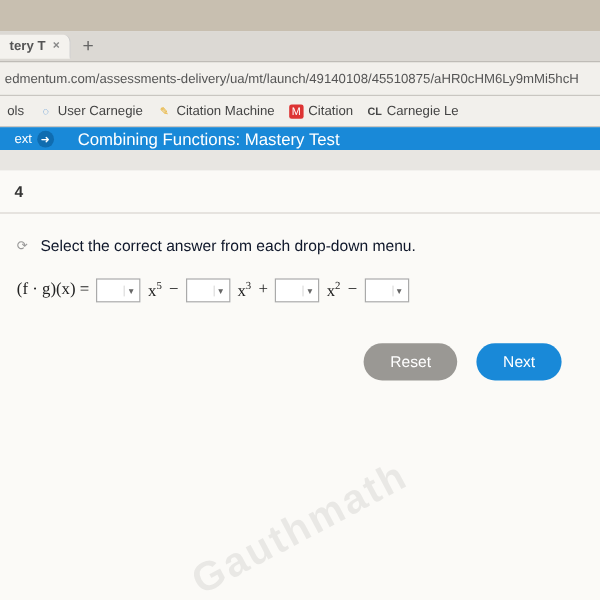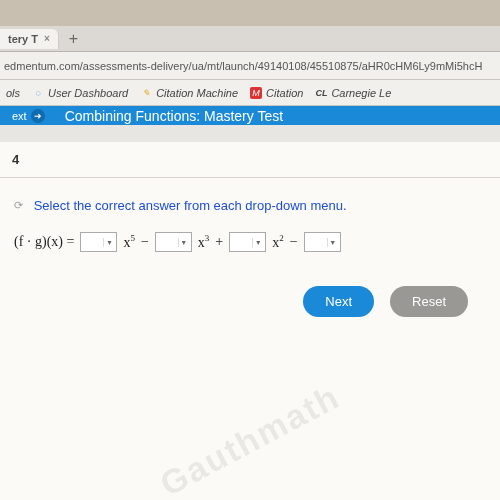--- a/index.html
+++ b/index.html
@@ -68,21 +68,21 @@
     border-bottom: 1px solid #c9c6c1;
     display: flex;
     align-items: center;
     gap: 12px;
     padding: 0 6px;
     font-size: 11px;
     color: #444;
     overflow: hidden;
     white-space: nowrap;
   }
-  .bk-item { display: flex; align-items: center; gap: 4px; cursor: pointer; font-style: italic; }
+  .bk-item { display: flex; align-items: center; gap: 4px; cursor: pointer; }
   .bk-icon {
     width: 12px; height: 12px;
     display: inline-flex;
     align-items: center; justify-content: center;
     font-size: 9px;
   }
   .bk-red { background: #d33; color: #fff; border-radius: 2px; }
   .bk-blue { color: #2a7cd0; }
   .bk-dark { background: #333; color: #fff; border-radius: 2px; font-size: 7px; }
   .blue-bar {
@@ -137,21 +137,21 @@
     padding: 18px 14px 14px 14px;
   }
   .refresh-icon {
     font-size: 11px;
     color: #999;
     margin-right: 6px;
     vertical-align: middle;
   }
   .instruction {
     font-size: 13px;
-    color: #1d4ed8;
+    color: #0f172a;
     display: inline;
   }
   .math-line {
     margin-top: 16px;
     font-size: 13px;
     color: #222;
     font-family: "Times New Roman", serif;
   }
   .math-line .fn { font-style: italic; }
   .sup { font-size: 9px; vertical-align: super; }
@@ -235,21 +235,21 @@
     <div class="addr-bar">
       <span>edmentum.com/assessments-delivery/ua/mt/launch/49140108/45510875/aHR0cHM6Ly9mMi5hcH</span>
     </div>
 
     <div class="bookmarks">
       <span class="bk-item">
         <span>ols</span>
       </span>
       <span class="bk-item">
         <span class="bk-icon bk-blue">◌</span>
-        <span>User Dashboard</span>
+        <span>User Carnegie</span>
       </span>
       <span class="bk-item">
         <span class="bk-icon" style="color:#e6a817">✎</span>
         <span>Citation Machine</span>
       </span>
       <span class="bk-item">
         <span class="bk-icon bk-red">M</span>
         <span>Citation</span>
       </span>
       <span class="bk-item">
@@ -298,22 +298,22 @@
           <span><span class="fn">x</span><span class="sup">2</span></span>
           <span> − </span>
 
           <span class="dropdown">
             <span class="dd-val"></span>
             <span class="dd-arrow">▾</span>
           </span>
         </div>
 
         <div class="btn-row">
+          <button class="btn btn-reset">Reset</button>
           <button class="btn btn-next">Next</button>
-          <button class="btn btn-reset">Reset</button>
         </div>
       </div>
 
       <div class="watermark">Gauthmath</div>
     </div>
 
   </div>
 </div>
 
 </body></html>

